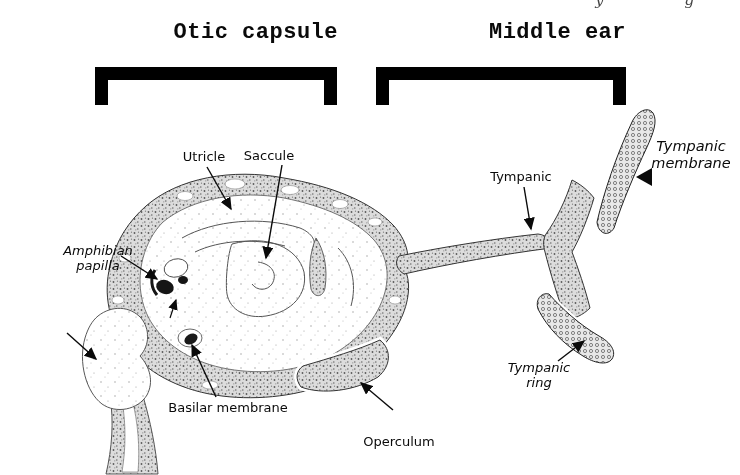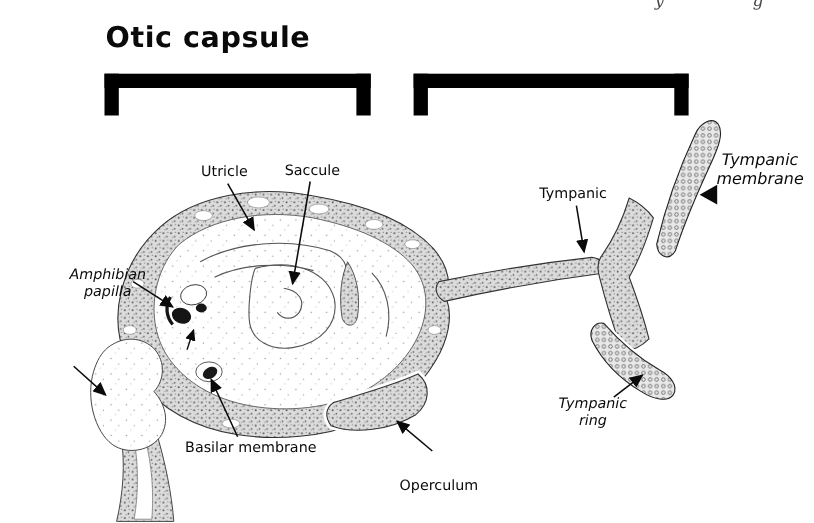--- a/index.html
+++ b/index.html
@@ -1,22 +1,23 @@
 <!DOCTYPE html>
 <html><head>
 <meta charset="utf-8">
 <style>
   html,body{margin:0;padding:0;background:#fff;}
   .stage{
     position:relative;width:740px;height:475px;background:#ffffff;
     overflow:hidden;font-family:"DejaVu Sans",sans-serif;color:#0a0a0a;
   }
   .hdr{
-    position:absolute;font-size:26px;font-weight:600;text-align:left;
+    position:absolute;font-size:22px;font-weight:600;text-align:right;
     letter-spacing:.5px;
+    font-family:Liberation Mono, monospace;
   }
   .bracket{
     position:absolute;top:67px;height:38px;box-sizing:border-box;
     border-top:13px solid #000;border-left:13px solid #000;border-right:13px solid #000;
   }
   .lbl{
     position:absolute;font-size:13px;line-height:1.18;text-align:center;
     transform:translateX(-50%);white-space:nowrap;
   }
   .lbl.big{font-size:14.5px;}
@@ -33,20 +34,21 @@
 <body>
 
 <div class="stage">
 
   <div class="frag" style="right:44px;">
     <span>y</span>
     <span class="f2">g</span>
   </div>
 
   <div class="hdr" style="left:96px;top:20px;width:242px">Otic capsule</div>
+  <div class="hdr" style="left:376px;top:20px;width:250px">Middle ear</div>
 
   <div class="bracket" style="left:95px;width:242px"></div>
   <div class="bracket" style="left:376px;width:250px"></div>
 
   <svg class="art" width="740" height="475" viewBox="0 0 740 475">
     <defs>
       <pattern id="speck" width="7" height="7" patternUnits="userSpaceOnUse">
         <rect width="7" height="7" fill="#dcdcdc"></rect>
         <circle cx="1.5" cy="2" r="0.9" fill="#5a5a5a"></circle>
         <circle cx="4.8" cy="5" r="0.8" fill="#6a6a6a"></circle>
@@ -147,21 +149,21 @@
       <line x1="216" y1="397" x2="192" y2="345" marker-end="url(#ah)"></line>
       <line x1="393" y1="410" x2="361" y2="383" marker-end="url(#ah)"></line>
       <line x1="524" y1="187" x2="531" y2="229" marker-end="url(#ah)"></line>
       <line x1="558" y1="361" x2="584" y2="341" marker-end="url(#ah)"></line>
     </g>
     <polygon points="636,177 652,168 652,186" fill="#0a0a0a"></polygon>
   </svg>
 
   <div class="lbl" style="left:204px;top:149px">Utricle</div>
 
-  <div class="lbl" style="left:284px;top:148px">Saccule</div>
+  <div class="lbl" style="left:269px;top:148px">Saccule</div>
 
   <div class="lbl" style="left:98px;top:243px">
     <span>Amphibian</span>
     <span>papilla</span>
   </div>
 
 
   <div class="lbl" style="left:228px;top:400px">Basilar membrane</div>
 
   <div class="lbl" style="left:399px;top:434px">Operculum</div>

